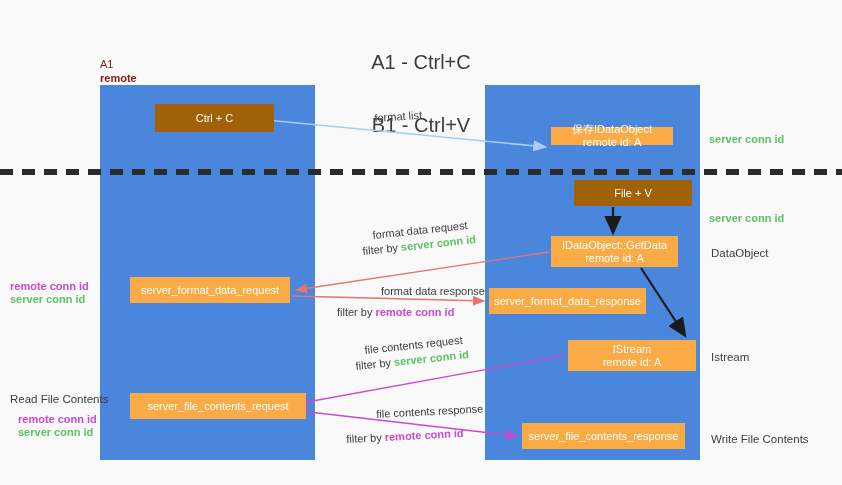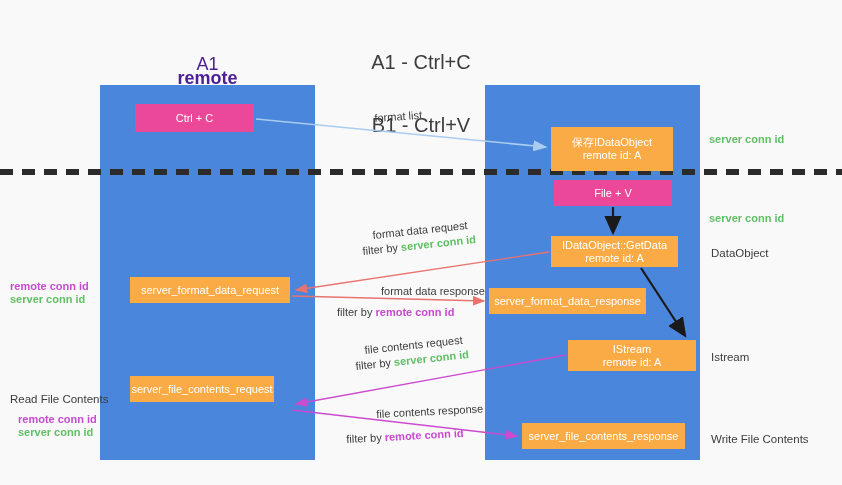--- a/index.html
+++ b/index.html
@@ -26,54 +26,54 @@
     text-align:center;
     font-size:15px;
     line-height:17px;
     color:#3c3c3c;
     white-space:pre;
   }
   #doc-title{left:281px;top:10px;width:280px;line-height:21px;font-size:20px;}
 
   .col-head{
     position:absolute;
-    text-align:center;
+    text-align:left;
     width:215px;
-    font-size:18px;
+    font-size:11px;
     line-height:14px;
-    color:#4c1d95;
+    color:#7f1d1d;
   }
   #head-a1{left:100px;top:57px;}
   #head-b1{left:485px;top:57px;}
   .col-head .l1{display:block;}
   .col-head .l2{display:block;font-weight:bold;}
 
   .box{
     position:absolute;
     box-sizing:border-box;
     display:flex;
     align-items:center;
     justify-content:center;
     text-align:center;
     color:#ffffff;
     font-size:11px;
     line-height:13px;
     white-space:pre;
   }
-  .box.green{background:#ec4899;}
+  .box.green{background:#a16207;margin-left:20px;}
   .box.orange{background:#fbab45;}
 
   #box-ctrlc{left:135px;top:104px;width:119px;height:28px;}
-  #box-save-idataobject{left:551px;top:127px;width:122px;height:44px;}
+  #box-save-idataobject{left:551px;top:127px;width:122px;height:18px;}
   #box-ctrlv{left:554px;top:180px;width:118px;height:26px;}
   #box-getdata{left:551px;top:236px;width:127px;height:31px;}
   #box-fmt-req{left:130px;top:277px;width:160px;height:26px;}
   #box-fmt-resp{left:489px;top:288px;width:157px;height:26px;}
   #box-istream{left:568px;top:340px;width:128px;height:31px;}
-  #box-file-req{left:130px;top:376px;width:144px;height:26px;}
+  #box-file-req{left:130px;top:393px;width:176px;height:26px;}
   #box-file-resp{left:522px;top:423px;width:163px;height:26px;}
 
   .edge-label{
     position:absolute;
     font-size:11px;
     line-height:13px;
     color:#3c3c3c;
     white-space:nowrap;
   }
   .edge-label .srv{color:#5fbf63;font-weight:bold;}

